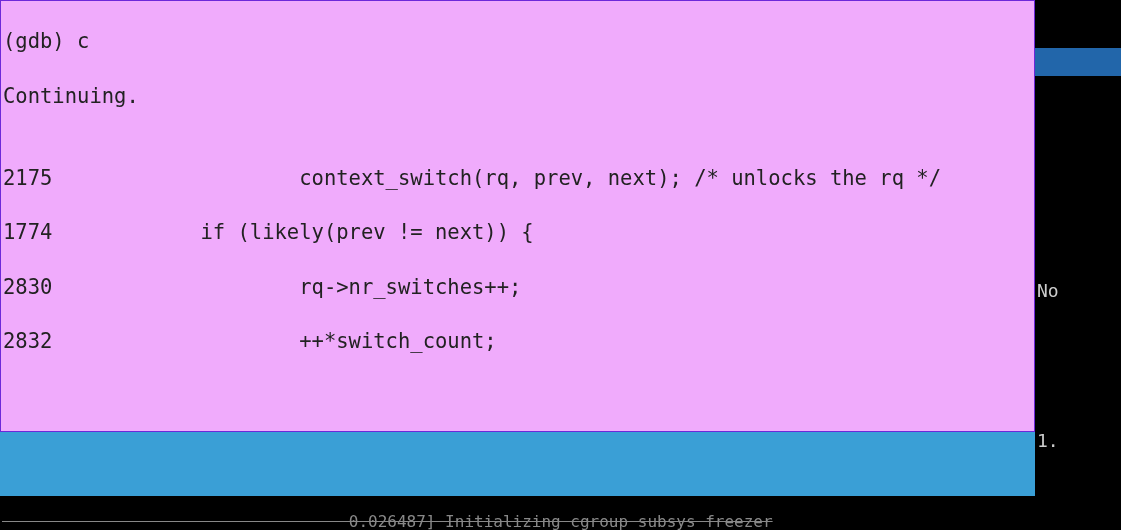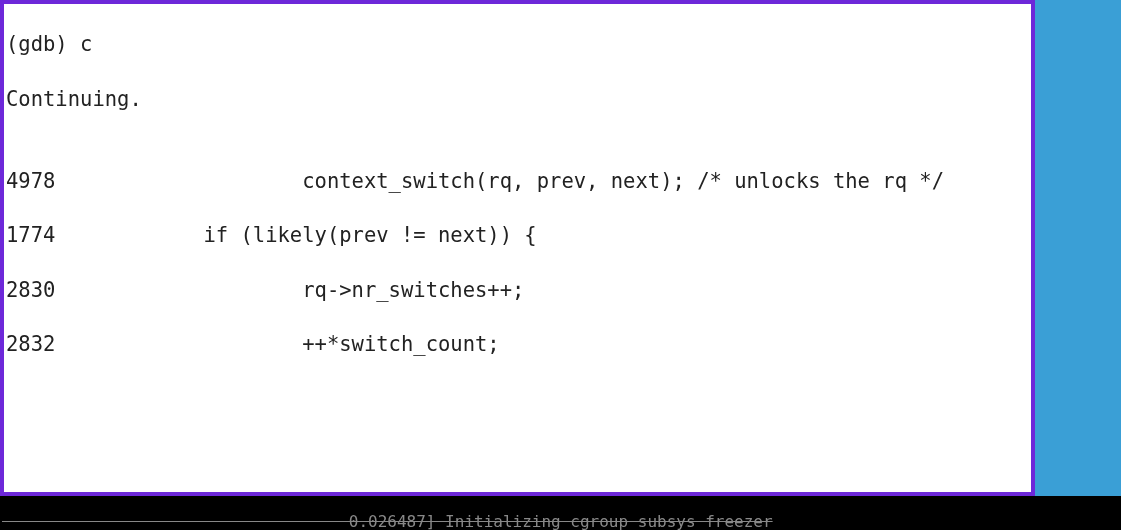--- a/index.html
+++ b/index.html
@@ -15,29 +15,29 @@
     position: relative;
     width: 1121px;
     height: 530px;
     background: #3a9fd6;
   }
   .gdb-window {
     position: absolute;
     left: 0;
     top: 0;
     width: 1035px;
-    height: 496px;
-    background: #ffffff;
+    height: 432px;
+    background: #f0abfc;
     color: #222222;
     font-size: 20.5px;
     line-height: 1.33;
     white-space: pre;
     overflow: hidden;
     box-sizing: border-box;
-    border: 4px solid #6d28d9;
+    border: 1px solid #6d28d9;
     padding: 0 2px;
   }
   .gdb-window .line { display: block; }
   .other-term {
     position: absolute;
     left: 1035px;
     top: 0;
     width: 86px;
     height: 496px;
     background: #000;
@@ -74,33 +74,53 @@
 </style>
 </head>
 <body>
 
 <div class="desktop">
 
   <div class="gdb-window">
 <span class="line">(gdb) c</span>
 <span class="line">Continuing.</span>
 <span class="line"></span>
-<span class="line">4978                    context_switch(rq, prev, next); /* unlocks the rq */</span>
+<span class="line">2175                    context_switch(rq, prev, next); /* unlocks the rq */</span>
 <span class="line">1774            if (likely(prev != next)) {</span>
 <span class="line">2830                    rq-&gt;nr_switches++;</span>
 <span class="line">2832                    ++*switch_count;</span>
 
 
 
 
 
 
 
 
   </div>
 
+  <div class="other-term">
+    <div class="tbar"></div>
+    <span class="ot-line"></span>
+    <span class="ot-line"></span>
+    <span class="ot-line">No</span>
+    <span class="ot-line"></span>
+    <span class="ot-line">1.</span>
+    
+    
+    
+    
+    
+    
+    
+    
+    
+    
+    
+    
+  </div>
 
   <div class="bottom-term">
 <span class="dim">                                    0.026487] Initializing cgroup subsys freezer</span>
 <span>                               [    0.043149] Last level iTLB entries: 4KB 0, 2MB 0, 4MB 0</span>
   </div>
 
 </div>
 
 </body></html>

